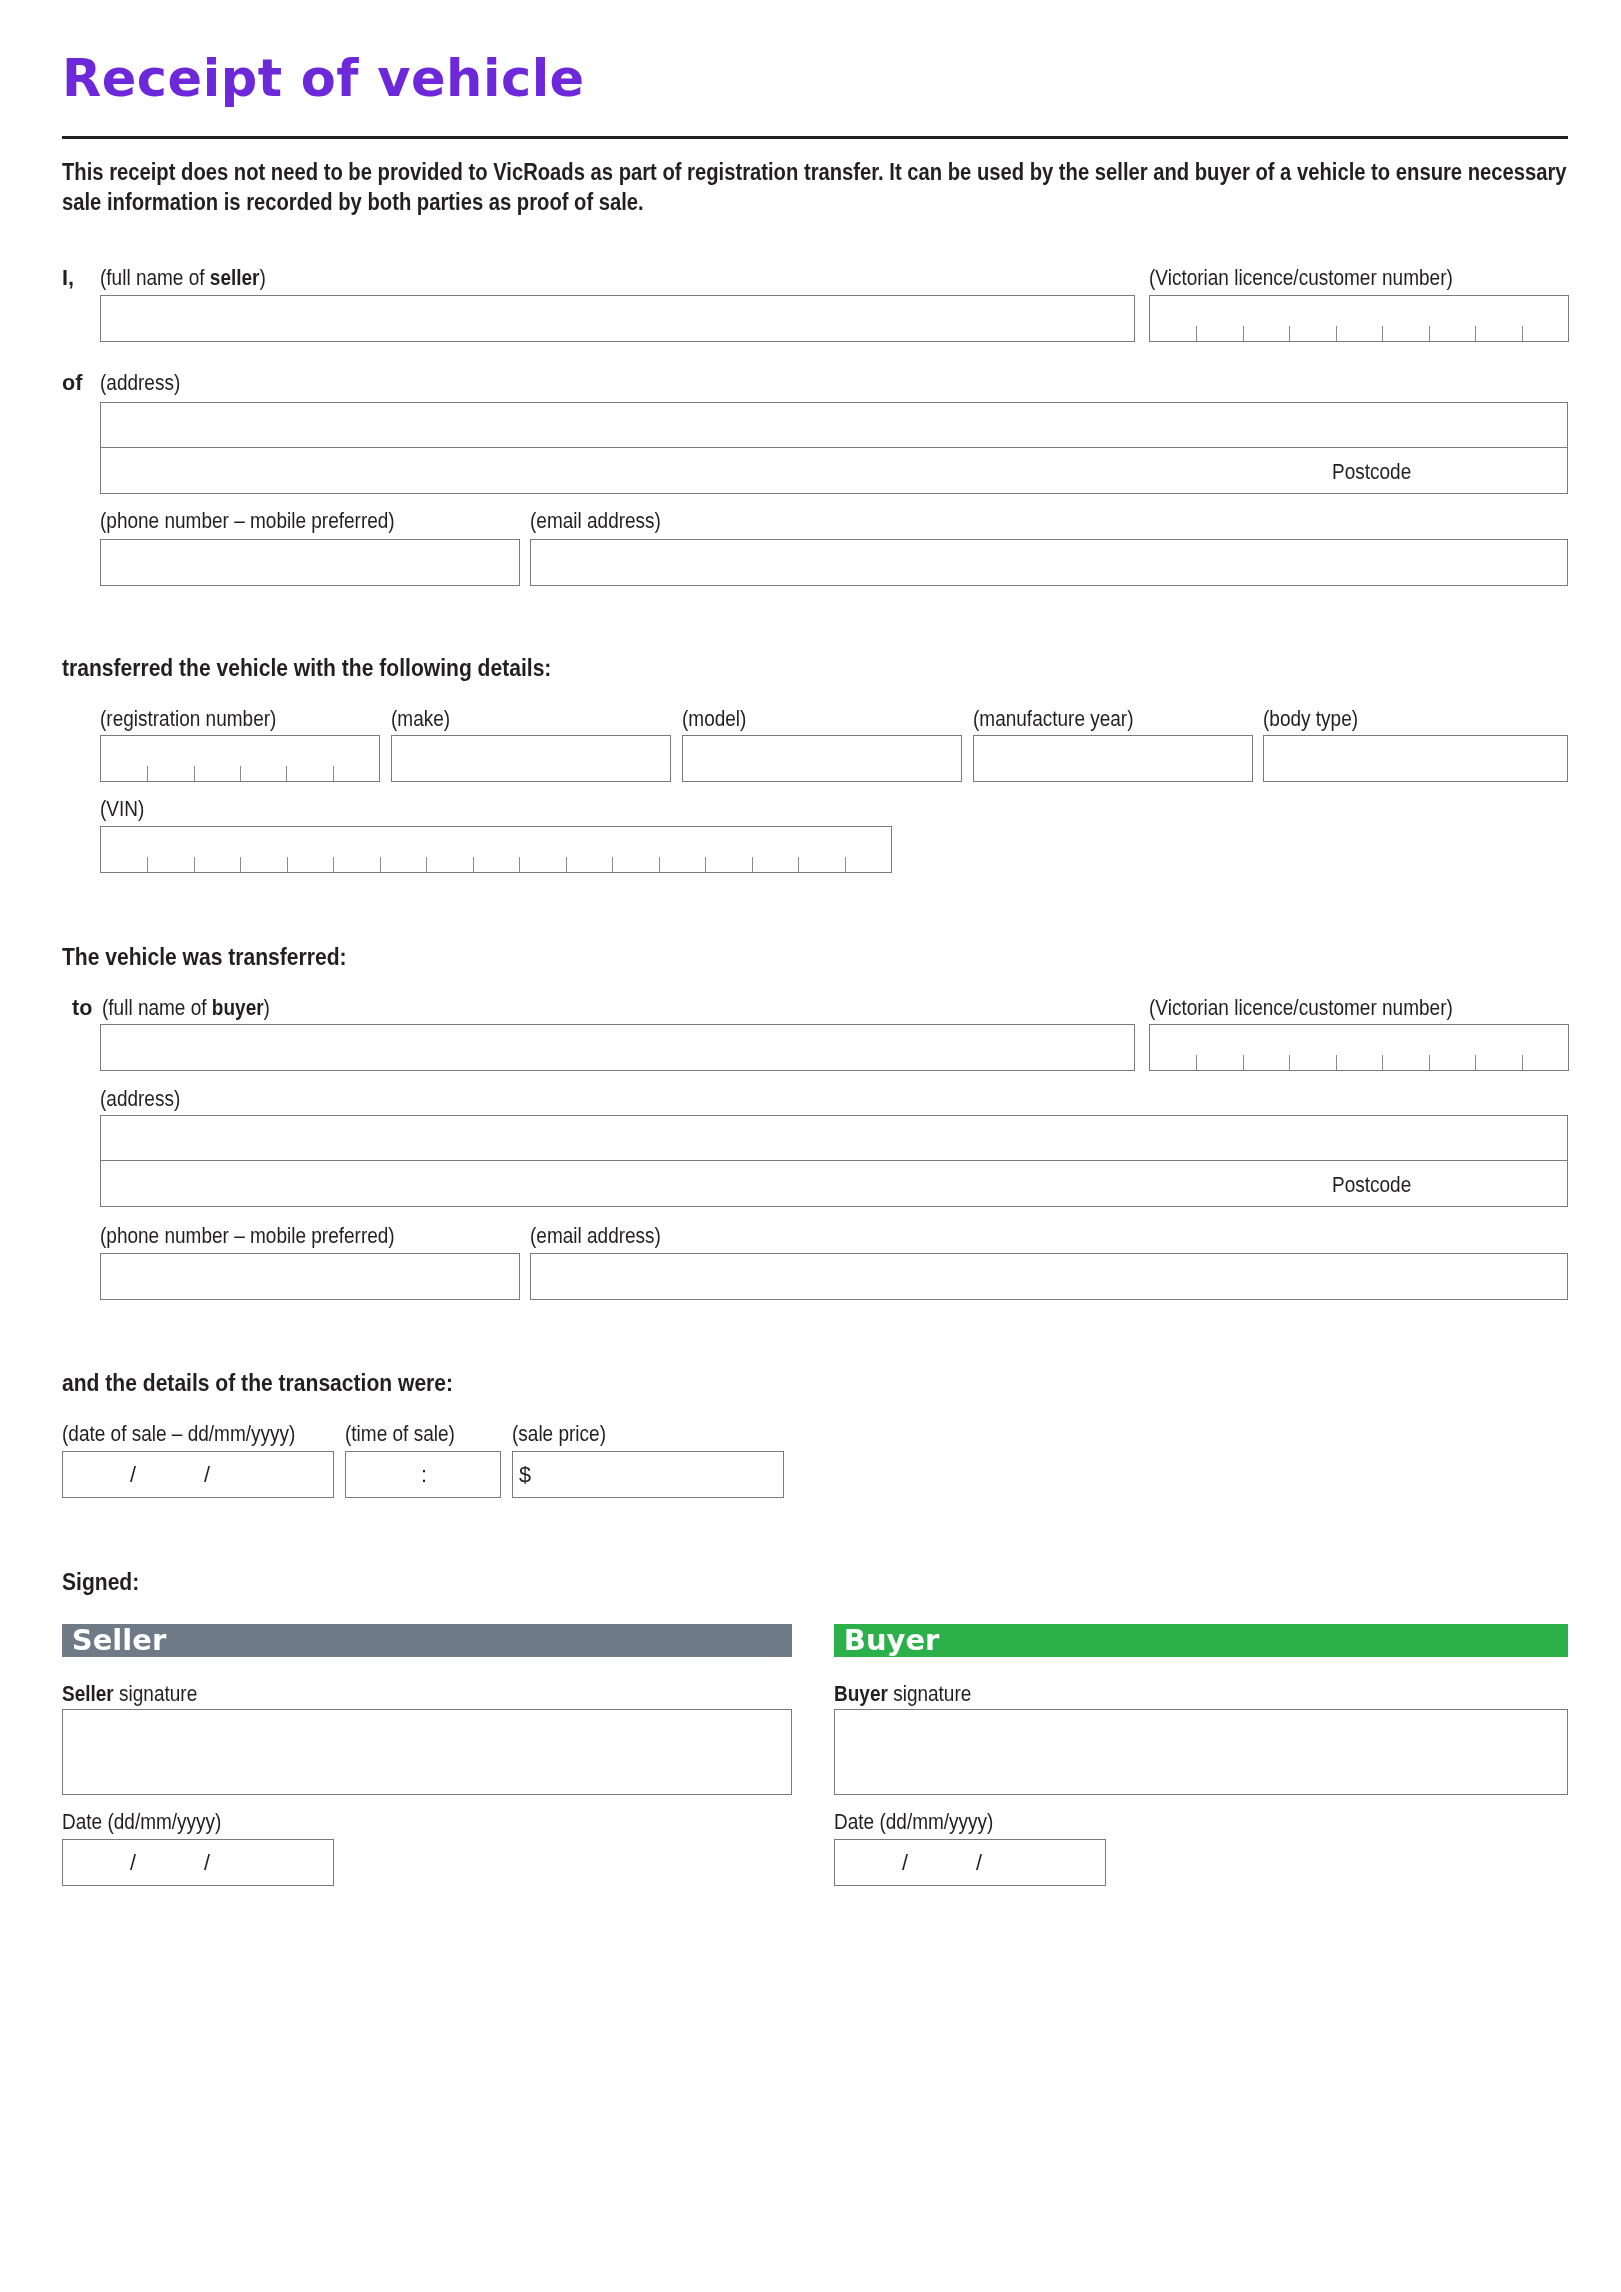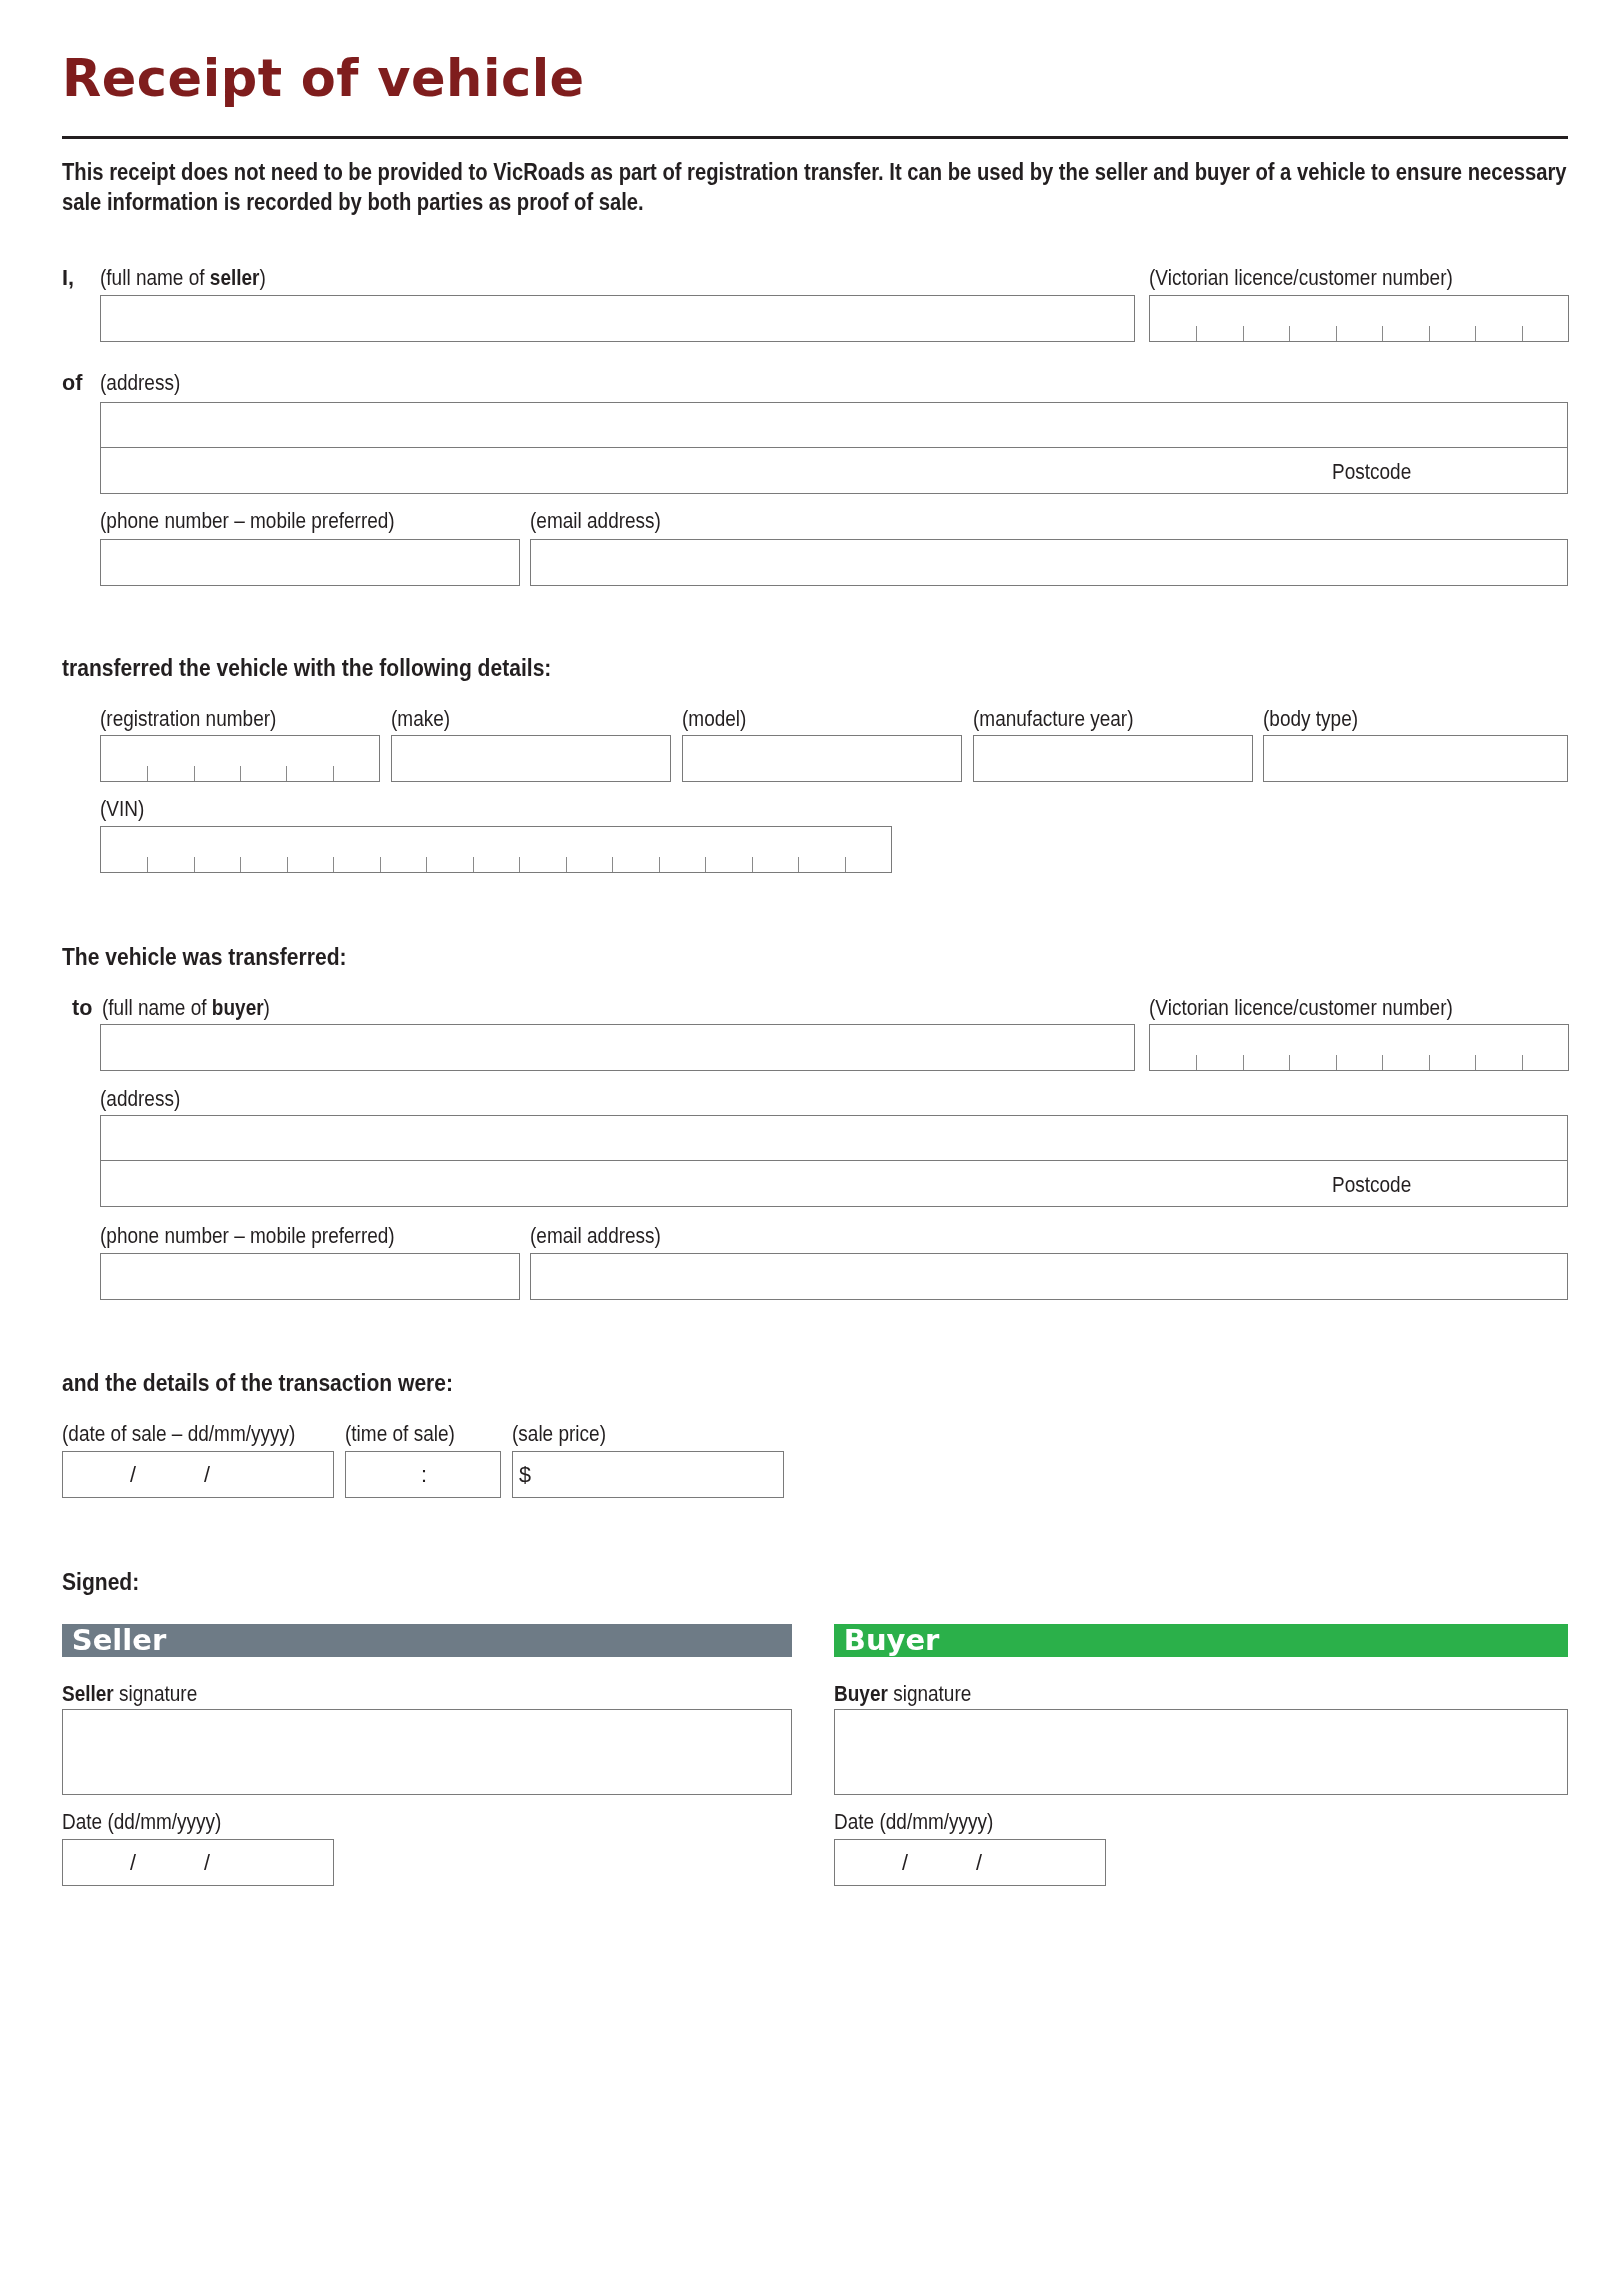--- a/index.html
+++ b/index.html
@@ -1,20 +1,20 @@
 <!DOCTYPE html>
 <html><head>
 <meta charset="utf-8">
 <style>
   html, body { margin:0; padding:0; background:#fff; }
   body { width:1621px; height:2293px; position:relative; overflow:hidden;
          font-family:"Liberation Sans", sans-serif; color:#231f20; }
   .abs { position:absolute; }
   .title { left:62px; top:49px; font-family:"DejaVu Sans", sans-serif; font-weight:bold;
-           font-size:51px; letter-spacing:0.5px; color:#7f1d1d; }
+           font-size:51px; letter-spacing:0.5px; color:#6d28d9; }
   .rule { left:62px; top:136px; width:1506px; height:2.9px; background:#231f20; }
   .intro { left:62px; top:157px; width:1509px; font-size:23.5px; font-weight:bold;
            line-height:30px; transform:scaleX(0.86); transform-origin:left top; width:1754px; }
   .lbl { font-size:21.6px; transform:scaleX(0.88); transform-origin:left top; white-space:nowrap; color:#231f20; }
   .lbl b { font-weight:bold; }
   .hdr { font-size:24.5px; font-weight:bold; transform:scaleX(0.86); transform-origin:left top; white-space:nowrap; }
   .prefix { font-size:21.6px; font-weight:bold; }
   .box { border:1.5px solid #7a7a7a; box-sizing:border-box; background:#fff; }
   .combo { display:flex; }
   .combo .cell { flex:1; height:100%; position:relative; }

